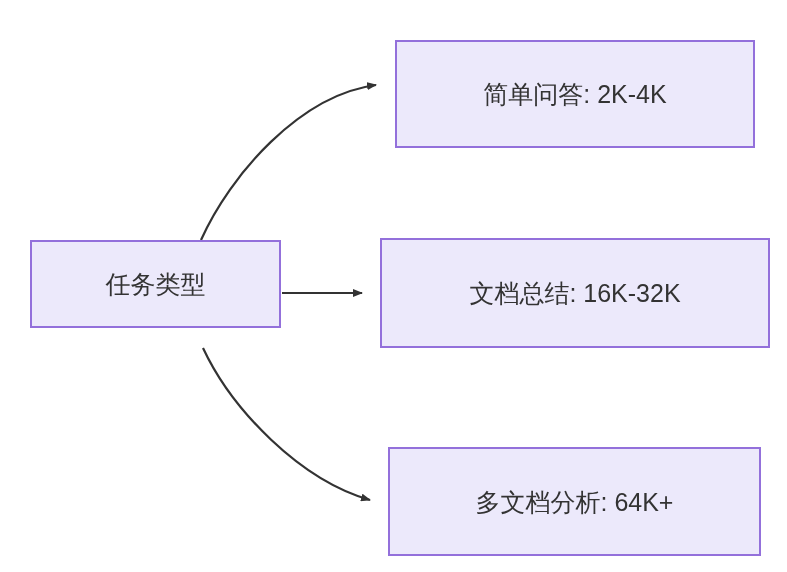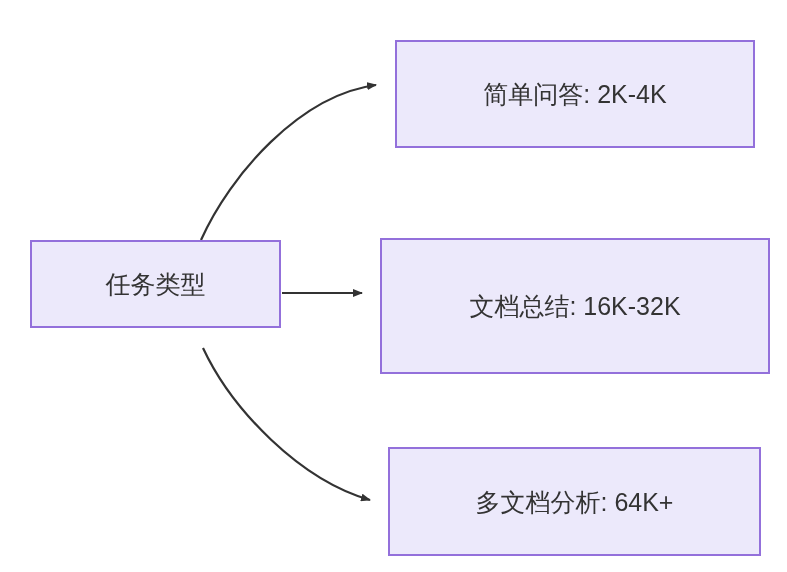--- a/index.html
+++ b/index.html
@@ -56,21 +56,21 @@
   #node-simple-qa {
     left: 395px;
     top: 40px;
     width: 360px;
     height: 108px;
   }
   #node-doc-summary {
     left: 380px;
     top: 238px;
     width: 390px;
-    height: 136px;
+    height: 110px;
   }
   #node-multi-doc {
     left: 388px;
     top: 447px;
     width: 373px;
     height: 109px;
   }
 </style>
 </head>
 <body>

